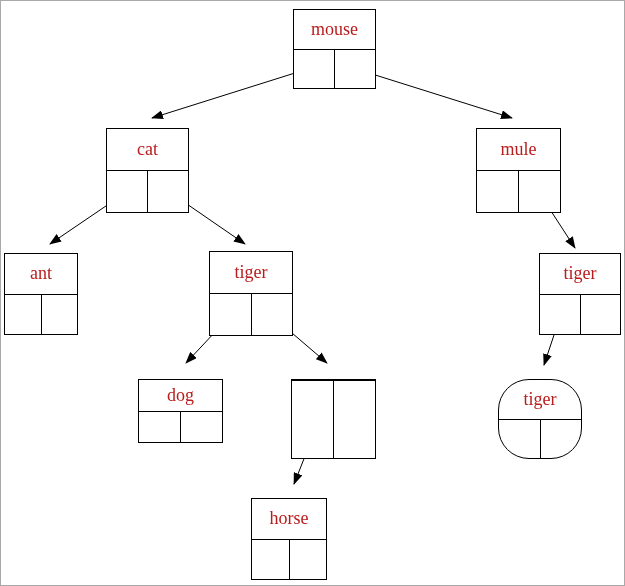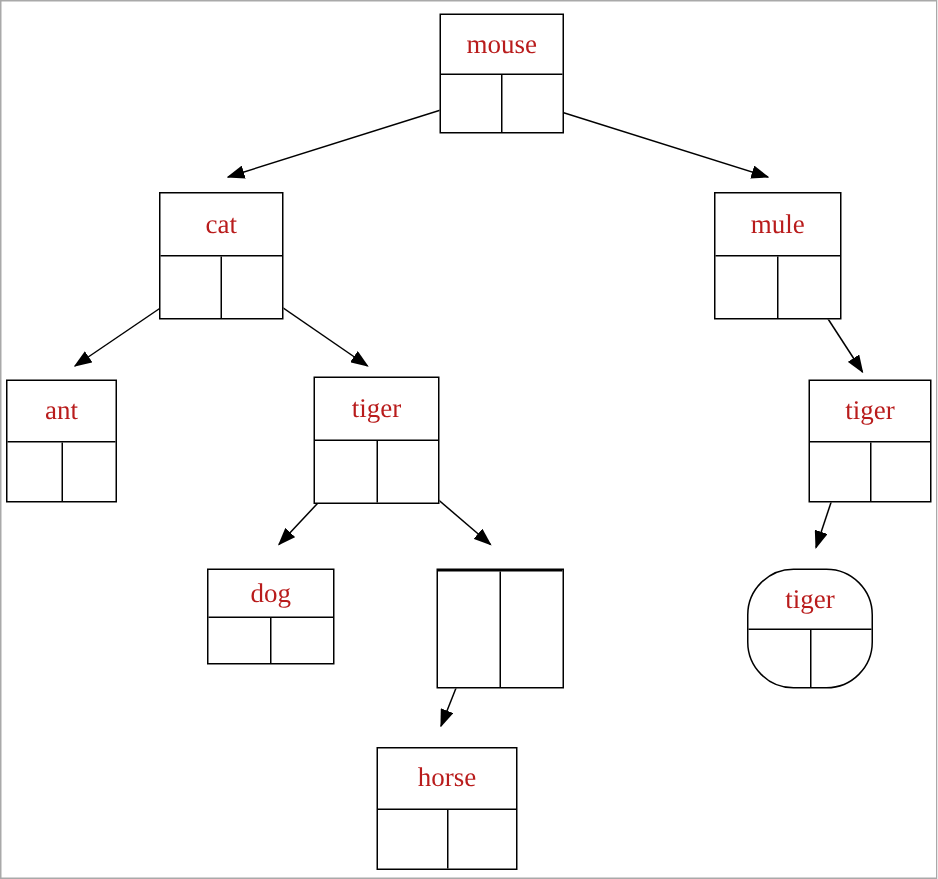--- a/index.html
+++ b/index.html
@@ -117,20 +117,20 @@
         <div class="cell right"></div>
       </div>
     </div>
     <div class="node" style="left: 497px; top: 378px; width: 84px; height: 80px; border-radius: 31px;">
       <div class="label">tiger</div>
       <div class="cells">
         <div class="cell left"></div>
         <div class="cell right"></div>
       </div>
     </div>
-    <div class="node" style="left: 250px; top: 497px; width: 94px; height: 82px;">
+    <div class="node" style="left: 250px; top: 497px; width: 76px; height: 82px;">
       <div class="label">horse</div>
       <div class="cells">
         <div class="cell left"></div>
         <div class="cell right"></div>
       </div>
     </div>
   </div>
 
 </body></html>

